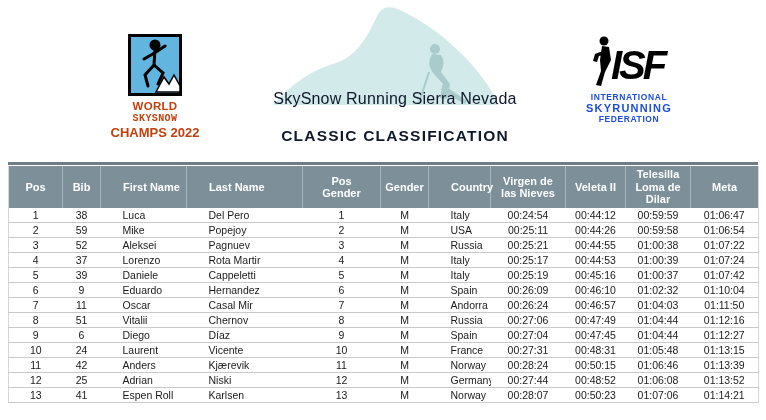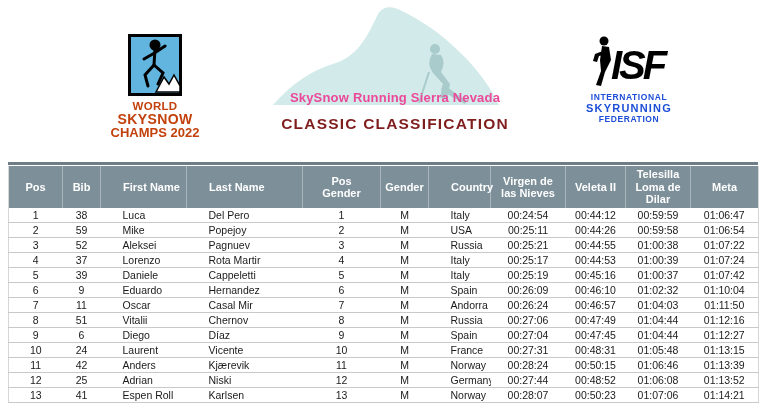--- a/index.html
+++ b/index.html
@@ -7,26 +7,26 @@
               font-family:"Liberation Sans", sans-serif; }
   .page { position:relative; width:766px; height:420px; background:#fff; }
 
   
   .hdr { position:absolute; top:0; left:0; width:766px; height:162px; }
   .watermark { position:absolute; left:268px; top:2px; width:240px; height:108px; }
 
   .logo-left { position:absolute; left:100px; top:33px; width:110px; text-align:center; color:#c2410c; }
   .logo-left svg { display:block; margin:0 auto; }
   .ll1 { font-size:11.5px; font-weight:bold; line-height:12px; letter-spacing:.3px; margin-top:3px; }
-  .ll2 { font-size:14px;  font-weight:bold; line-height:14px; letter-spacing:.4px; }
+  .ll2 { font-size:10px;  font-weight:bold; line-height:14px; letter-spacing:.4px;font-family:Liberation Mono, monospace; }
   .ll3 { font-size:13px; font-weight:bold; line-height:13px; }
 
   .titles { position:absolute; left:170px; top:90px; width:450px; text-align:center; }
-  .title   { font-size:13px; font-weight:bold; color:#ec4899; letter-spacing:.2px; }
-  .subtitle{ font-size:15.5px; font-weight:bold; color:#7f1d1d; letter-spacing:1.2px; margin-top:10px; }
+  .title   { font-size:16px; font-weight:normal; color:#0f172a; letter-spacing:.2px; }
+  .subtitle{ font-size:15.5px; font-weight:bold; color:#0f172a; letter-spacing:1.2px; margin-top:19px; }
 
   .logo-right { position:absolute; left:570px; top:34px; width:118px; text-align:center; color:#1d4ed8; }
   .isf-mono svg { display:block; margin:0 auto; }
   .rl1 { font-size:8.5px; font-weight:bold; letter-spacing:.6px; line-height:10px; margin-top:0; }
   .rl2 { font-size:11px;  font-weight:bold; letter-spacing:1.2px; line-height:12px; }
   .rl3 { font-size:8.5px; font-weight:bold; letter-spacing:.6px; line-height:10px; }
 
   
   .table-wrap { position:absolute; top:162px; left:8px; width:750px;
                 border-top:3px solid #6e7d86; padding-top:1px; }

